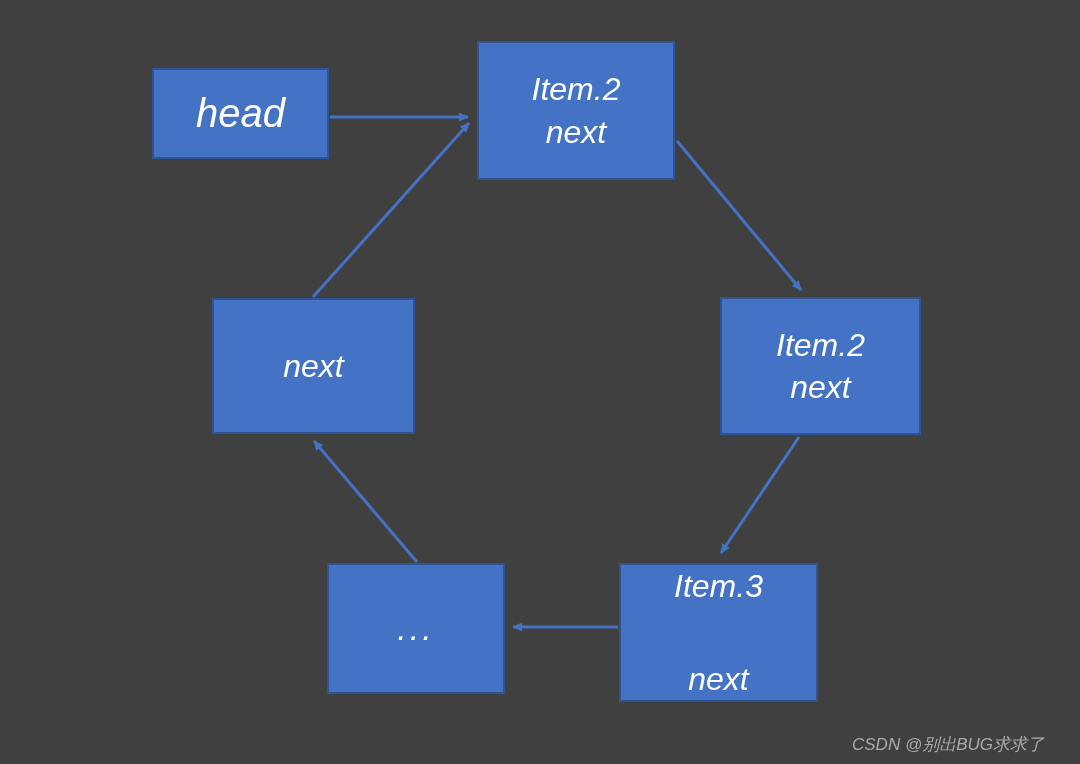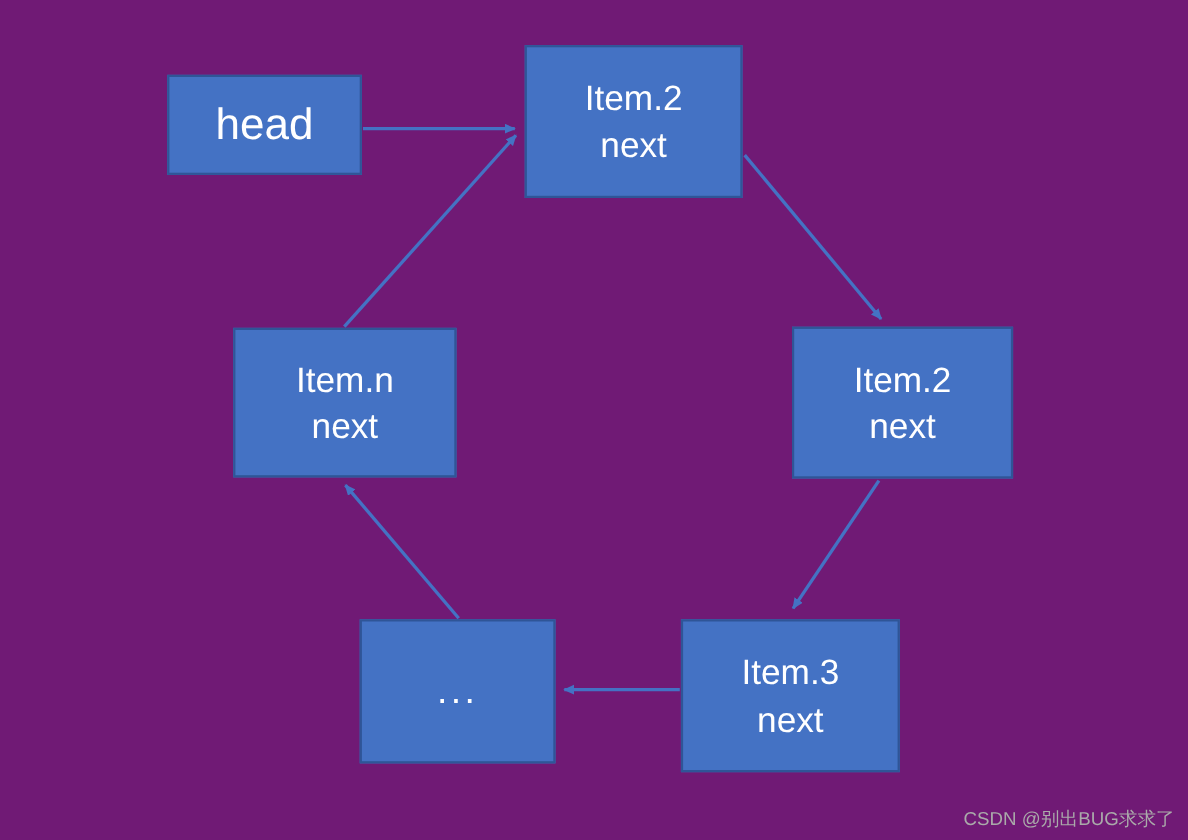--- a/index.html
+++ b/index.html
@@ -9,22 +9,23 @@
     --text: #FFFFFF;
     --watermark: #AAAAAA;
   }
   * { margin: 0; padding: 0; box-sizing: border-box; }
   html, body { background: #ffffff; }
   body { font-family: "Liberation Sans", "DejaVu Sans", sans-serif; }
   .canvas {
     position: relative;
     width: 1080px;
     height: 764px;
-    background: #701a75;
+    background: #404040;
     overflow: hidden;
+    font-style: italic;
   }
   .arrow-layer {
     position: absolute;
     left: 0; top: 0;
     width: 1080px; height: 764px;
   }
   .arrow-layer line {
     stroke: var(--arrow, #4472C4);
     stroke-width: 3;
   }
@@ -38,21 +39,21 @@
     align-items: center;
     justify-content: center;
     text-align: center;
     line-height: 1.32;
     font-size: 32px;
   }
   .node.head-node { font-size: 40px; }
   .node.dots-node { font-size: 34px; letter-spacing: 3px; }
   .watermark {
     position: absolute;
-    right: 12px;
+    right: 36px;
     top: 733px;
     color: var(--watermark, #AAAAAA);
     font-size: 17px;
     white-space: nowrap;
   }
 </style>
 </head>
 <body>
 
 <div class="canvas">
@@ -78,29 +79,28 @@
   <div class="node" style="left:477px; top:41px; width:198px; height:139px;">
     <span>Item.2</span>
     <span>next</span>
   </div>
 
   <div class="node" style="left:720px; top:297px; width:201px; height:138px;">
     <span>Item.2</span>
     <span>next</span>
   </div>
 
-  <div class="node" style="left:619px; top:563px; width:199px; height:139px;">
+  <div class="node" style="left:619px; top:563px; width:199px; height:139px;justify-content:space-between;">
     <span>Item.3</span>
     <span>next</span>
   </div>
 
   <div class="node dots-node" style="left:327px; top:563px; width:178px; height:131px;">
     <span>...</span>
   </div>
 
   <div class="node" style="left:212px; top:298px; width:203px; height:136px;">
-    <span>Item.n</span>
     <span>next</span>
   </div>
 
   <div class="watermark">CSDN @别出BUG求求了</div>
 
 </div>
 
 </body></html>

